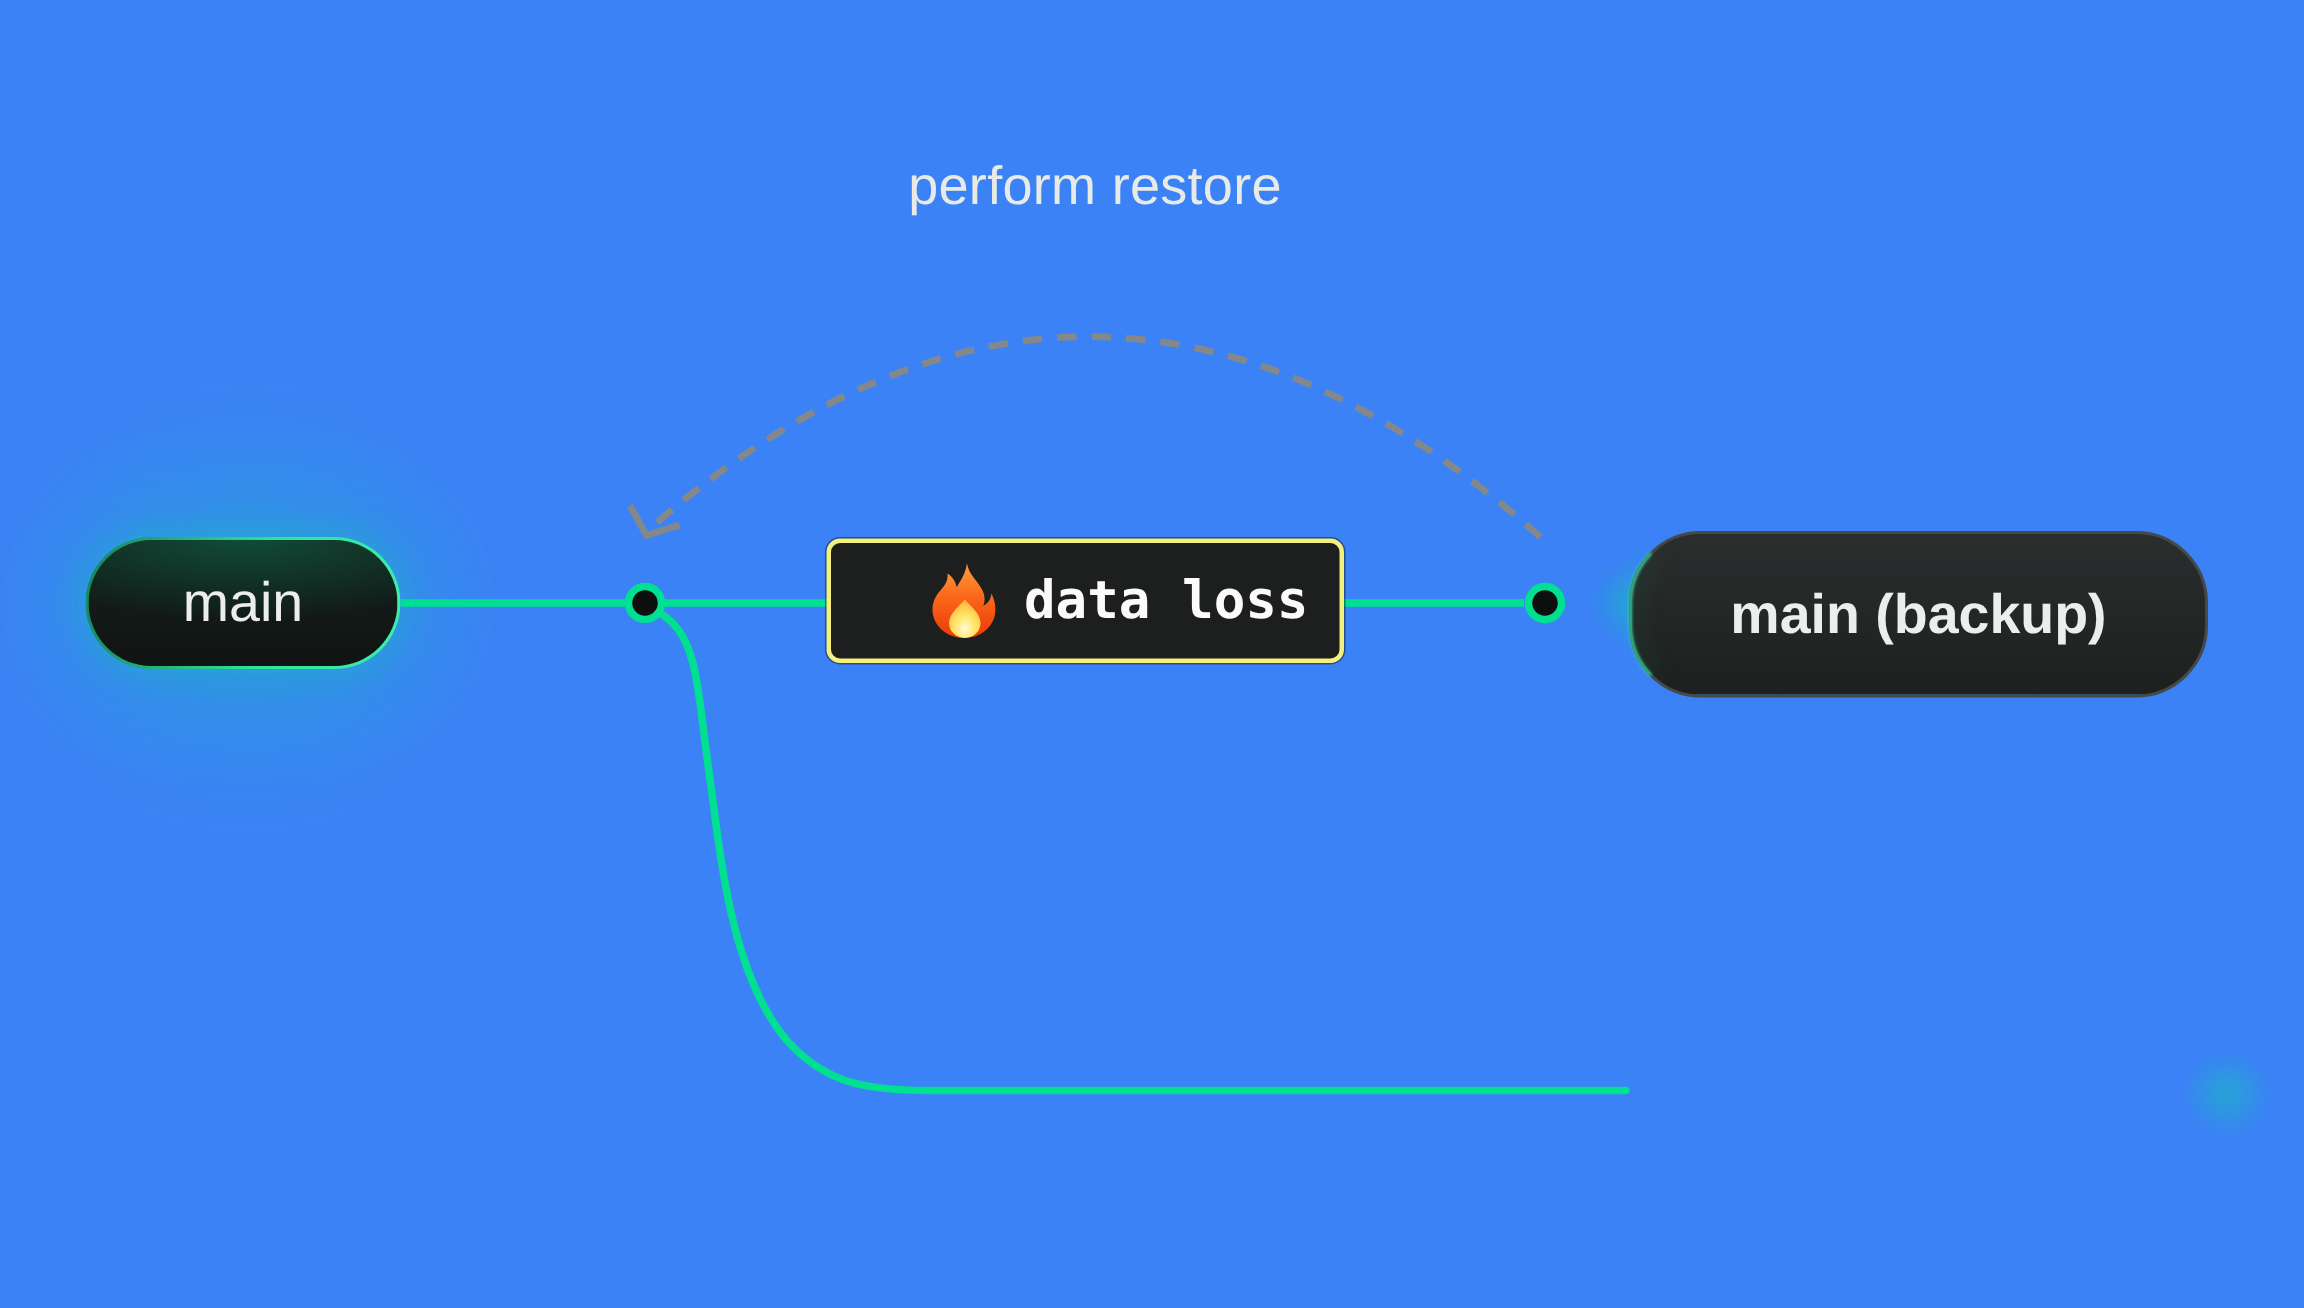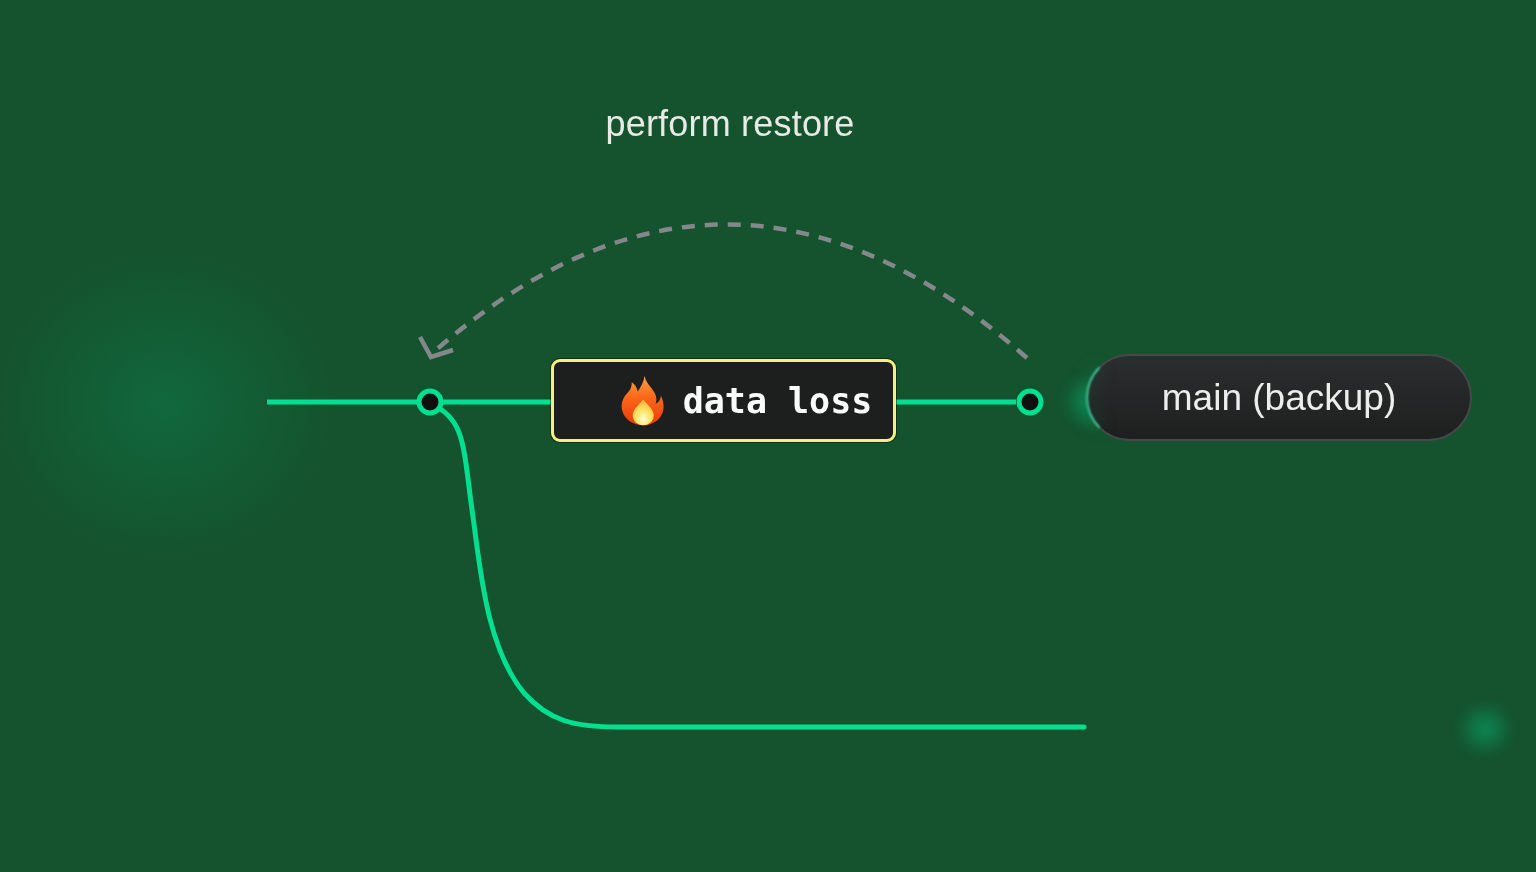--- a/index.html
+++ b/index.html
@@ -1,18 +1,18 @@
 <!DOCTYPE html>
 <html><head>
 <meta charset="utf-8">
 <style>
   html,body{margin:0;padding:0;background:#0c0e0d;}
   .stage{
     position:relative;width:1536px;height:872px;overflow:hidden;
-    background:#14532d;
+    background:#3b82f6;
     font-family:"Liberation Sans",sans-serif;
   }
   
   .bg-glow{
     position:absolute;left:-70px;top:190px;width:470px;height:430px;
     background:radial-gradient(closest-side,rgba(0,229,153,.14),rgba(0,229,153,.05) 45%,transparent 72%);
     pointer-events:none;
   }
   .halo{
     position:absolute;pointer-events:none;filter:blur(5px);
@@ -40,21 +40,21 @@
     background:
       radial-gradient(150% 110% at 50% 0%, rgba(0,229,153,.22), rgba(0,229,153,0) 58%) padding-box,
       linear-gradient(180deg,#15201b,#101413) padding-box,
       linear-gradient(100deg,#17835c 0%,#2ce29c 55%,#3cf0aa 100%) border-box;
     box-shadow:0 0 80px 22px rgba(0,229,153,.13), 0 0 24px 3px rgba(0,229,153,.22);
   }
   .pill-gray{
     border:2px solid #454949;
     background:linear-gradient(180deg,#2b2e2e 0%,#1d201f 100%);
   }
-  .pill-backup{left:1086px;top:354px;width:386px;height:87px;}
+  .pill-backup{left:1086px;top:354px;width:386px;height:111px;font-weight:bold;}
   .pill-restored{left:1083px;top:684px;width:389px;height:87px;}
   .edge-glow{
     position:absolute;inset:-2px;border-radius:inherit;
     border:2.5px solid transparent;pointer-events:none;
   }
   .pill-backup .edge-glow{
     border-left-color:rgba(48,231,162,.8);
     filter:blur(1px) drop-shadow(0 0 9px rgba(0,229,153,.55));
   }
   .pill-restored .edge-glow{
@@ -97,20 +97,23 @@
     <path d="M431 404 C466 419 463 447 473 517 C480 566 486 647 524 693 C549 721 574 727 619 727 H1084" fill="none" stroke="#00e091" stroke-width="5" stroke-linecap="round"></path>
 
     <circle cx="430" cy="402" r="11" fill="#0d100f" stroke="#00e091" stroke-width="5"></circle>
     <circle cx="1030" cy="402" r="11" fill="#0d100f" stroke="#00e091" stroke-width="5"></circle>
   </svg>
 
   <div class="caption">
     <div>perform restore</div>
   </div>
 
+  <div class="pill pill-main">
+    <span>main</span>
+  </div>
 
   <div class="databox">
     <svg class="flame" viewBox="0 0 32 36">
       <defs>
         <linearGradient id="fireOuter" x1="0" y1="0" x2="0" y2="1">
           <stop offset="0" stop-color="#ff9f3e"></stop>
           <stop offset=".45" stop-color="#fb671a"></stop>
           <stop offset="1" stop-color="#ea3a08"></stop>
         </linearGradient>
         <radialGradient id="fireCore" cx=".5" cy=".75" r=".75">

